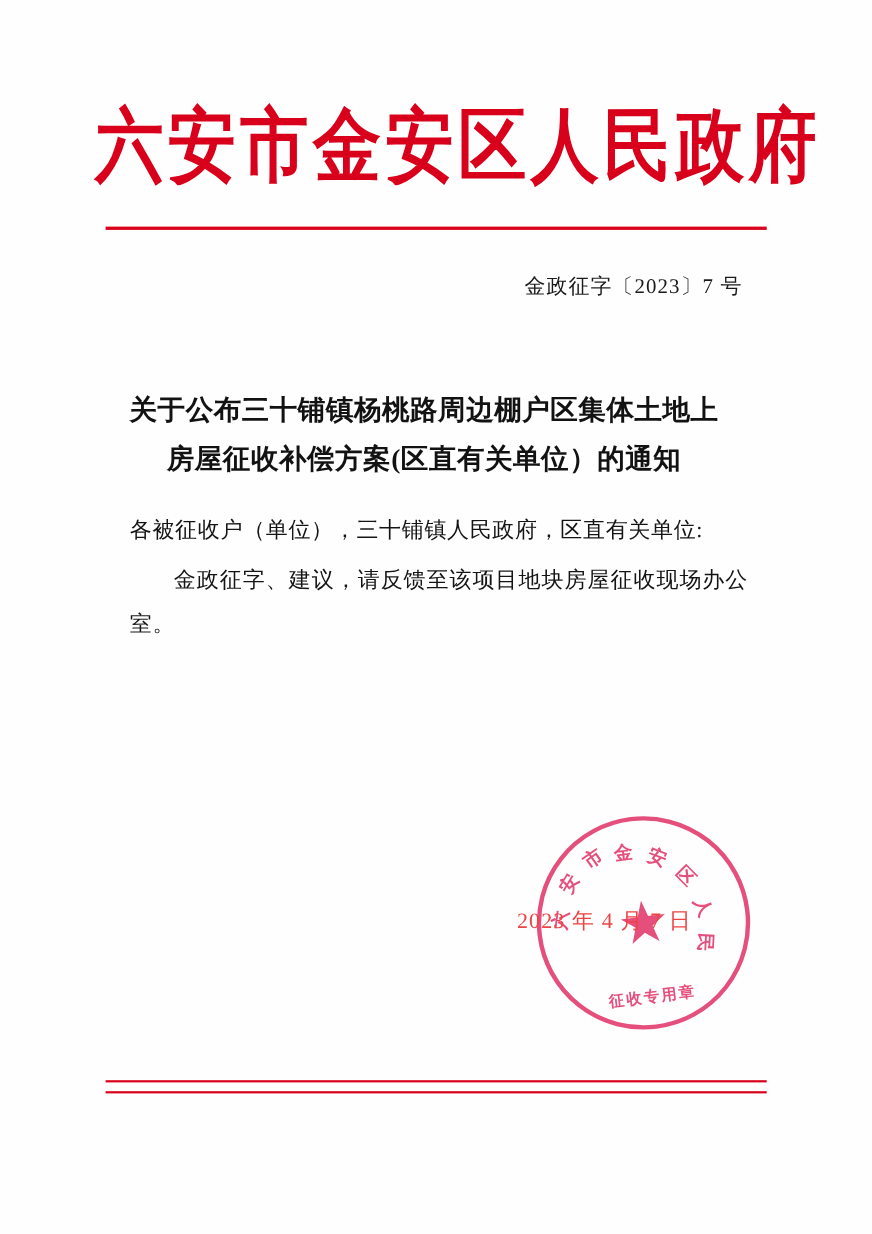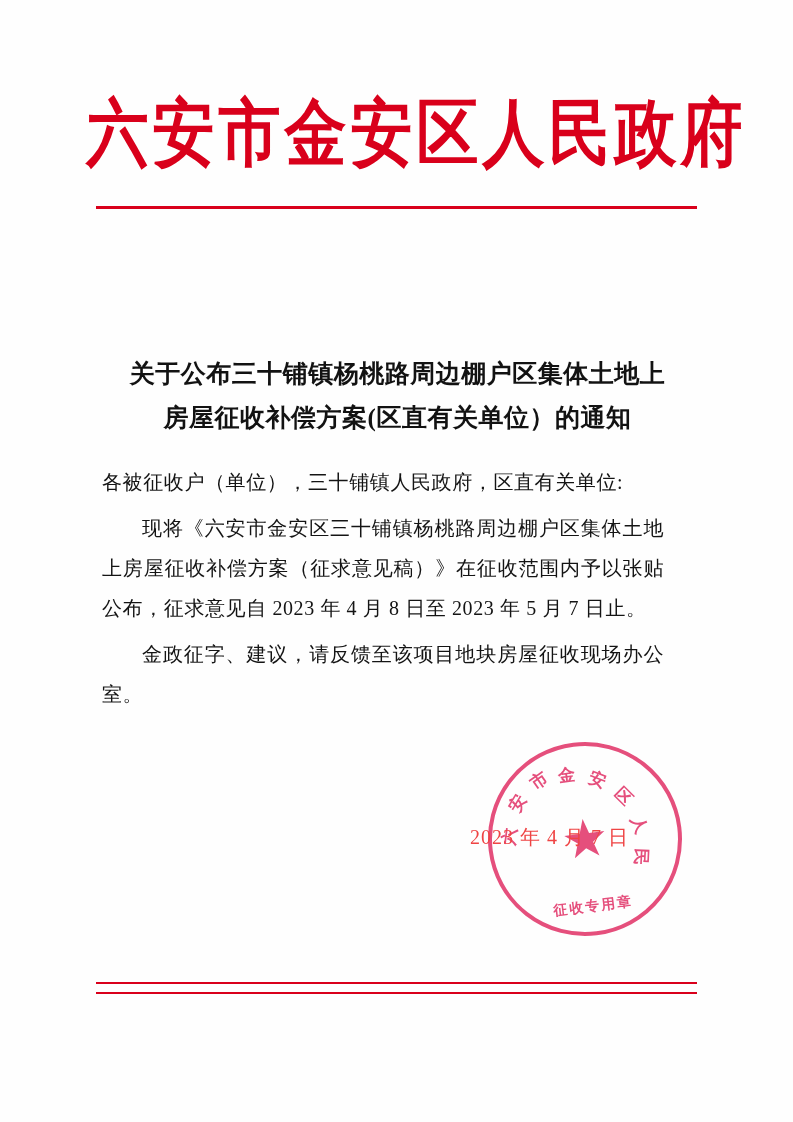--- a/index.html
+++ b/index.html
@@ -61,35 +61,35 @@
     text-align: right;
     font-size: 19px;
     letter-spacing: 1px;
     color: #1a1a1a;
   }
 
   
   .doc-title {
     position: absolute;
     top: 352px;
-    left: 110px;
+    left: 98px;
     width: 575px;
     text-align: center;
     font-weight: bold;
     font-size: 25px;
     line-height: 1.75;
     letter-spacing: 0.5px;
     color: #121212;
   }
 
   
   .doc-body {
     position: absolute;
     top: 462px;
-    left: 102px;
+    left: 118px;
     width: 562px;
     font-size: 20px;
     line-height: 2.0;
     color: #141414;
     letter-spacing: 0.6px;
   }
   .doc-body p {
     margin: 0 0 6px 0;
     text-align: justify;
     text-justify: inter-ideograph;
@@ -185,29 +185,29 @@
 <body>
 
 <div class="page">
 
   <div class="masthead">
     <div class="masthead-title">六安市金安区人民政府</div>
   </div>
 
   <div class="masthead-rule"></div>
 
+  <div class="doc-number">金政征字〔2023〕7 号</div>
 
   <div class="doc-title">
     <div>关于公布三十铺镇杨桃路周边棚户区集体土地上</div>
     <div>房屋征收补偿方案(区直有关单位）的通知</div>
   </div>
 
   <div class="doc-body">
     <p class="salutation">各被征收户（单位），三十铺镇人民政府，区直有关单位:</p>
-    <p class="indent2">现将《六安市金安区三十铺镇杨桃路周边棚户区集体土地上房屋征收补偿方案（征求意见稿）》在征收范围内予以张贴公布，征求意见自 2023 年 4 月 8 日至 2023 年 5 月 7 日止。</p>
     <p class="indent2">金政征字、建议，请反馈至该项目地块房屋征收现场办公室。</p>
   </div>
 
   <div class="sign-block">
     <div class="seal">
       <div class="seal-inner">
         <div class="seal-star">★</div>
         <div class="seal-char" style="top:16px; left:74px; transform: rotate(0deg);">金</div>
         <div class="seal-char" style="top:24px; left:104px; transform: rotate(28deg);">安</div>
         <div class="seal-char" style="top:44px; left:128px; transform: rotate(52deg);">区</div>

